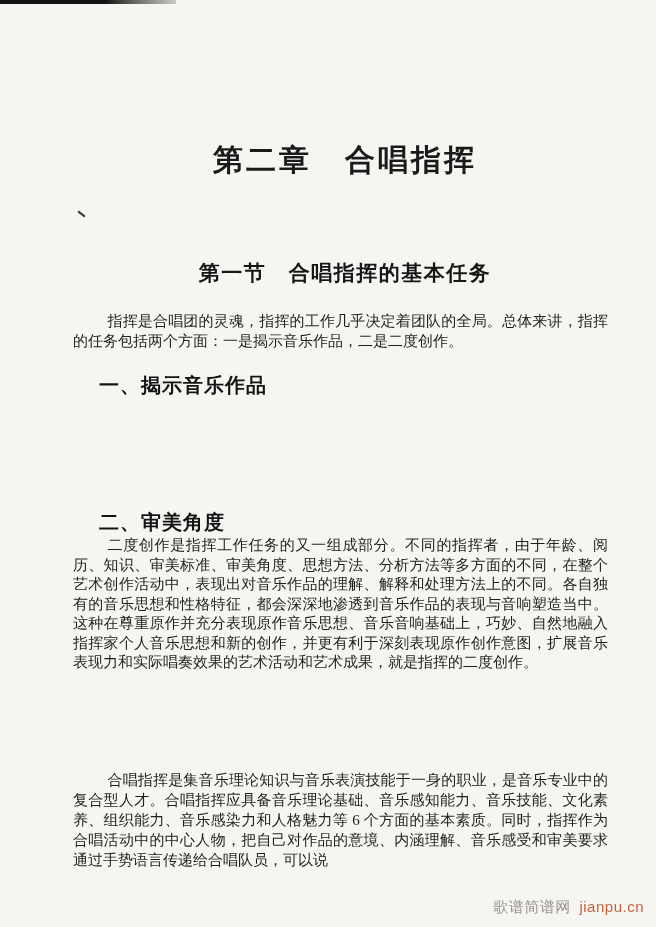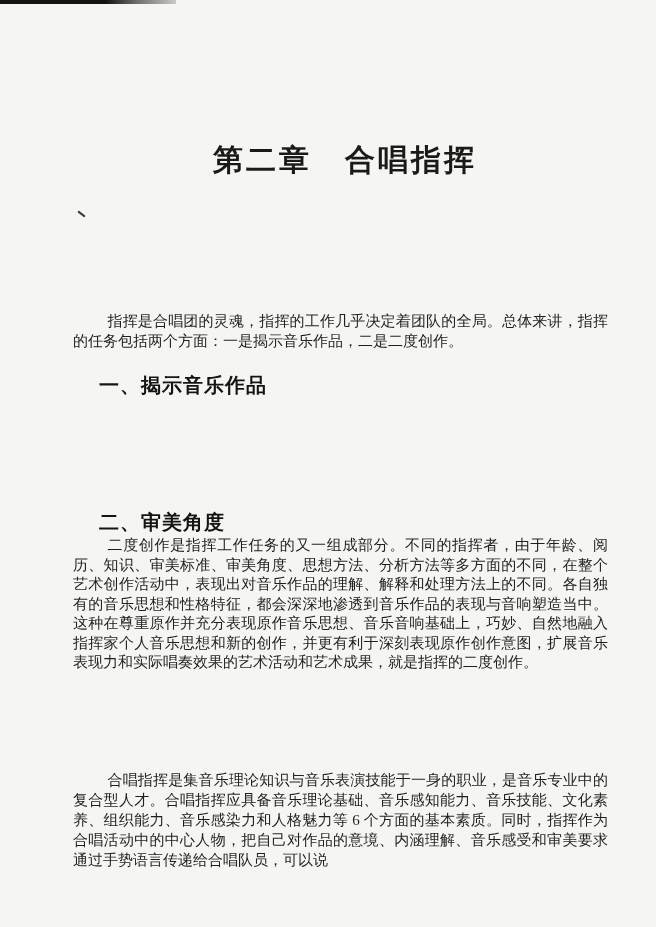--- a/index.html
+++ b/index.html
@@ -110,27 +110,32 @@
 <body>
 
 <div class="page">
 
   <div class="scan-bar"></div>
 
   <h1 class="chapter-title">第二章　合唱指挥</h1>
 
   <div class="stray-mark"></div>
 
+  <h2 class="section-title s1">第一节　合唱指挥的基本任务</h2>
 
   <p class="body-text p1">指挥是合唱团的灵魂，指挥的工作几乎决定着团队的全局。总体来讲，指挥的任务包括两个方面：一是揭示音乐作品，二是二度创作。</p>
 
   <h3 class="sub-heading h1">一、揭示音乐作品</h3>
 
 
   <h3 class="sub-heading h2">二、审美角度</h3>
 
   <p class="body-text p3">二度创作是指挥工作任务的又一组成部分。不同的指挥者，由于年龄、阅历、知识、审美标准、审美角度、思想方法、分析方法等多方面的不同，在整个艺术创作活动中，表现出对音乐作品的理解、解释和处理方法上的不同。各自独有的音乐思想和性格特征，都会深深地渗透到音乐作品的表现与音响塑造当中。这种在尊重原作并充分表现原作音乐思想、音乐音响基础上，巧妙、自然地融入指挥家个人音乐思想和新的创作，并更有利于深刻表现原作创作意图，扩展音乐表现力和实际唱奏效果的艺术活动和艺术成果，就是指挥的二度创作。</p>
 
 
   <p class="body-text p4">合唱指挥是集音乐理论知识与音乐表演技能于一身的职业，是音乐专业中的复合型人才。合唱指挥应具备音乐理论基础、音乐感知能力、音乐技能、文化素养、组织能力、音乐感染力和人格魅力等 6 个方面的基本素质。同时，指挥作为合唱活动中的中心人物，把自己对作品的意境、内涵理解、音乐感受和审美要求通过手势语言传递给合唱队员，可以说</p>
 
+  <div class="watermark">
+    <span>歌谱简谱网</span>
+    <span class="url">jianpu.cn</span>
+  </div>
 
 </div>
 
 </body></html>

